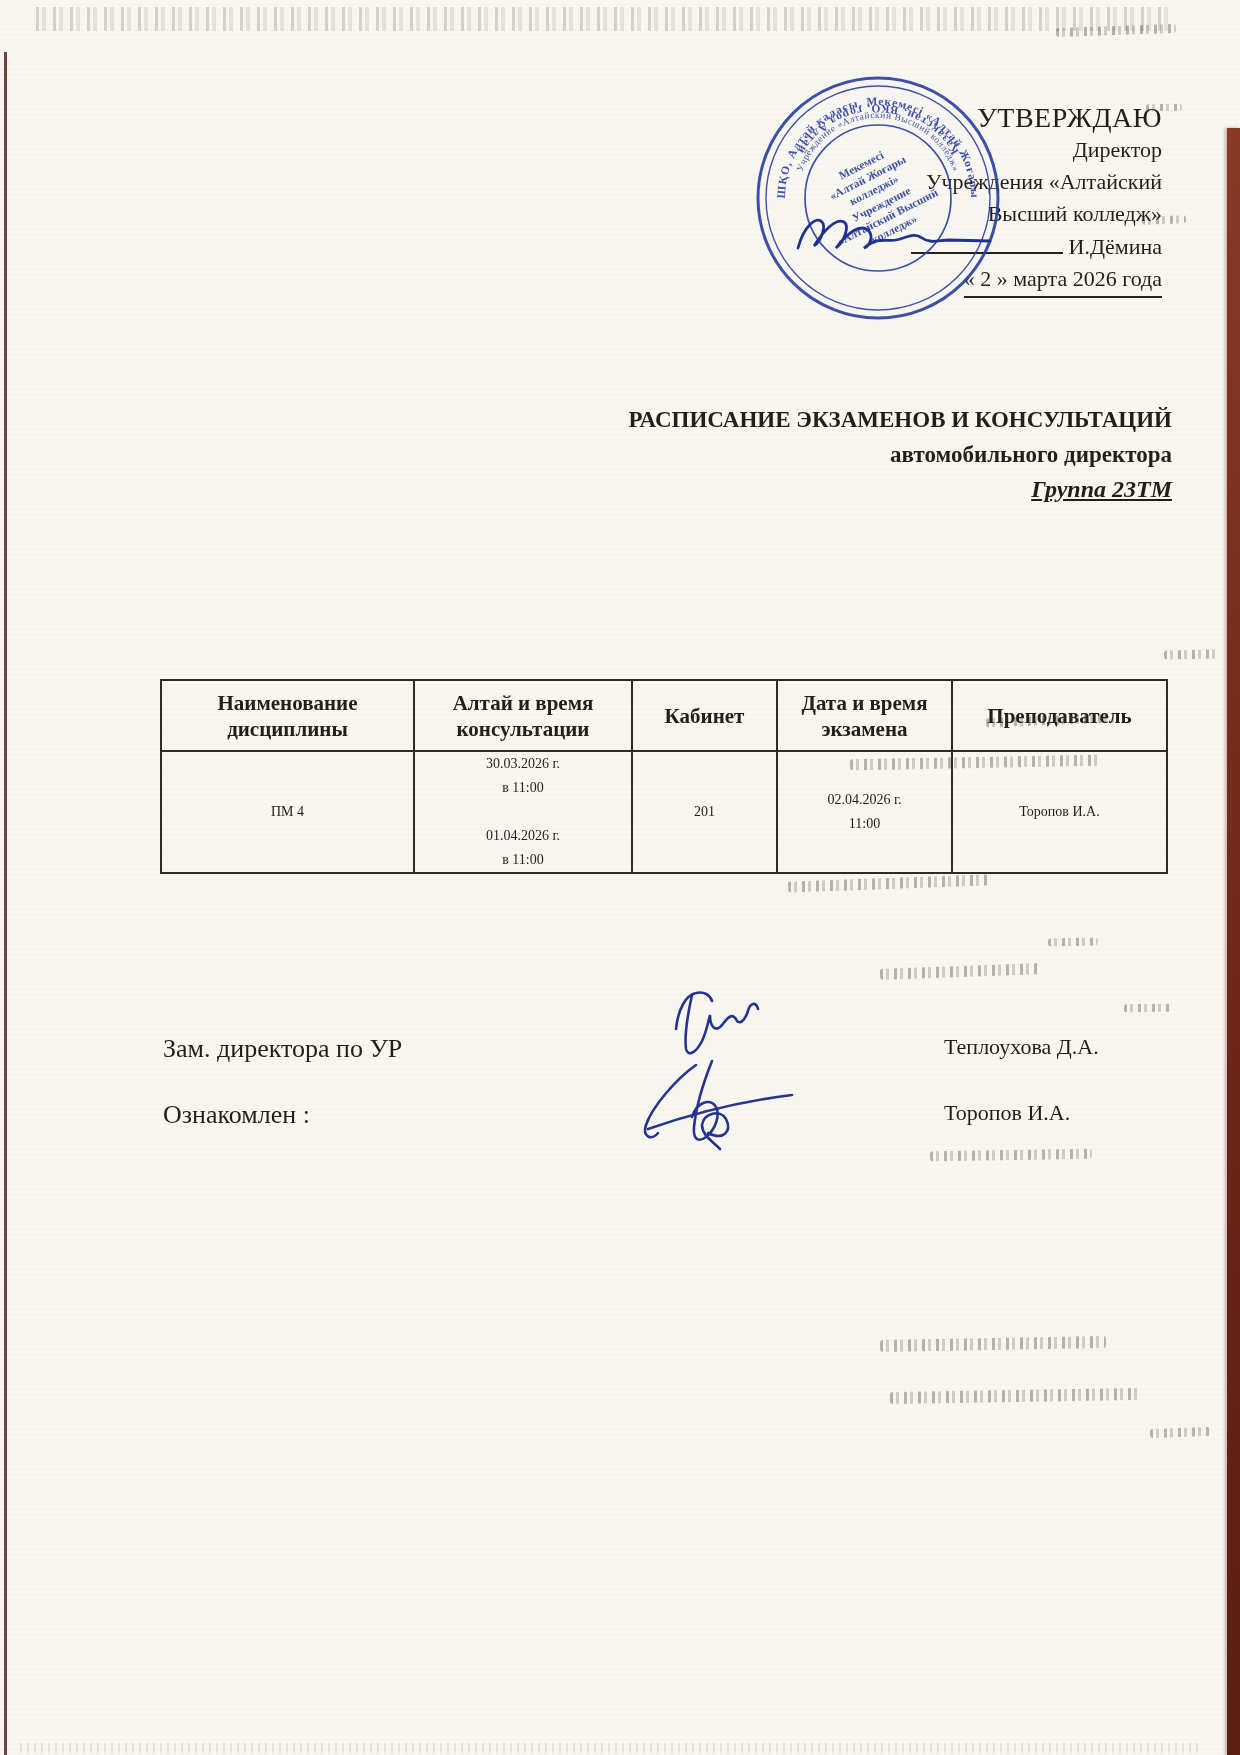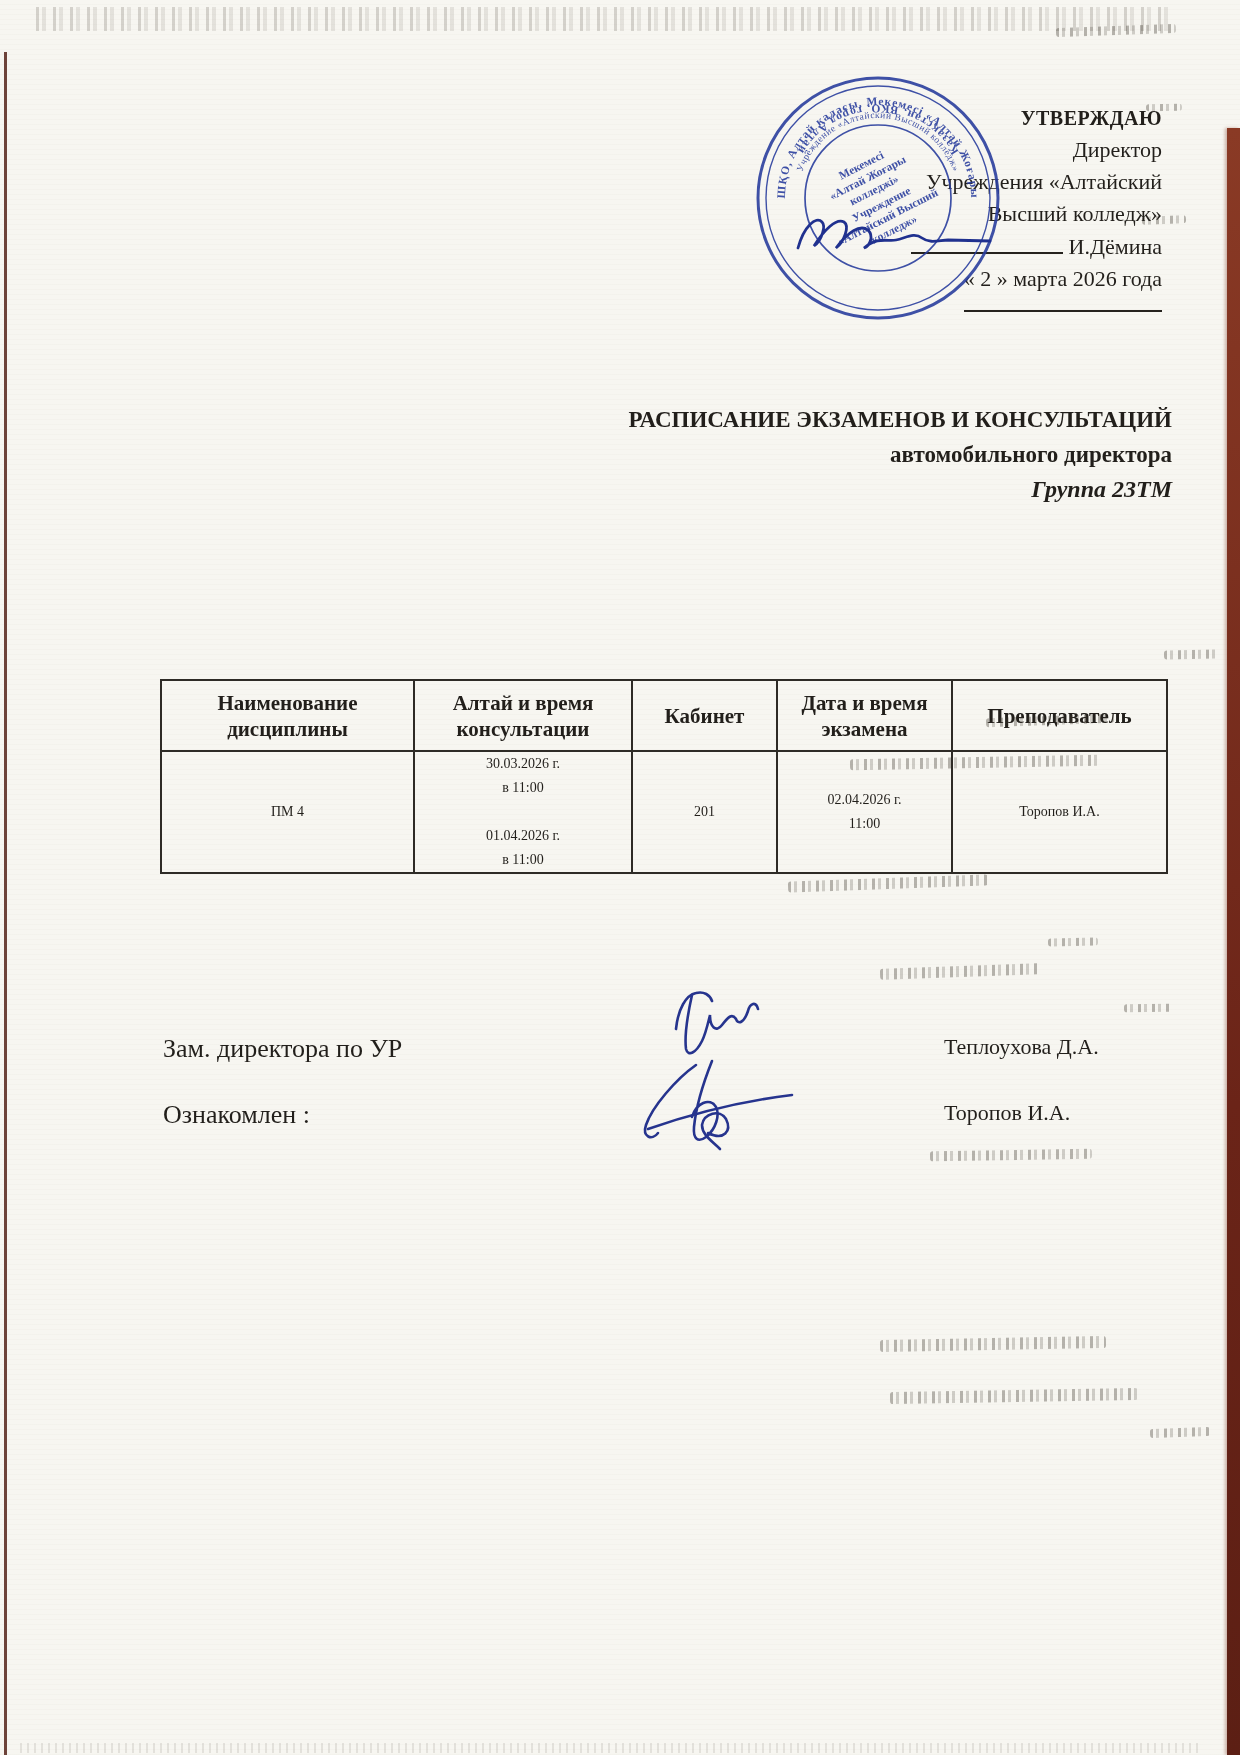--- a/index.html
+++ b/index.html
@@ -15,31 +15,31 @@
   .edge-right { position:absolute; right:0; top:128px; bottom:0; width:13px;
     background:linear-gradient(to bottom,#8a3a25,#6b2418 60%,#5c1f14); box-shadow:-2px 0 3px rgba(122,50,30,.35); }
   .noise-top { position:absolute; top:7px; left:36px; right:70px; height:24px; opacity:.55;
     background:repeating-linear-gradient(90deg, rgba(105,98,88,.45) 0 3px, transparent 3px 6px, rgba(105,98,88,.25) 6px 10px, transparent 10px 17px); }
   .noise-bottom { position:absolute; bottom:2px; left:20px; right:40px; height:10px; opacity:.28;
     background:repeating-linear-gradient(90deg, rgba(105,98,88,.5) 0 2px, transparent 2px 7px); }
   .scrib { position:absolute; opacity:.55; border-radius:3px;
     background:repeating-linear-gradient(90deg, rgba(62,56,46,.65) 0 3px, transparent 3px 6px, rgba(62,56,46,.4) 6px 9px, transparent 9px 14px); }
   
   .approval { position:absolute; top:102px; right:78px; z-index:2; text-align:right; font-size:22px; line-height:32px; }
-  .approval .approve-word { font-weight:bold; font-size:20px; letter-spacing:.5px; }
+  .approval .approve-word { font-weight:normal; font-size:28px; letter-spacing:.5px; }
   .sig-underline { display:inline-block; width:152px; border-bottom:2px solid #25221d; height:22px; vertical-align:baseline; margin-right:6px; }
-  .date-underlined { display:inline-block; border-bottom:2px solid #25221d; padding-bottom:15px; }
+  .date-underlined { display:inline-block; border-bottom:2px solid #25221d; padding-bottom:1px; }
   
   .stamp { position:absolute; left:750px; top:70px; width:256px; height:256px; z-index:5; opacity:.9; }
   .stamp-signature { position:absolute; left:788px; top:196px; width:228px; height:72px; z-index:6; }
   
   .title-block { position:absolute; top:402px; left:68px; width:1104px; z-index:1;
     text-align:right; font-weight:bold; font-size:23px; line-height:35px; }
   .title-block .group-line { font-size:24px; font-style:italic; }
-  .title-block .group-line span { }
+  .title-block .group-line span { text-decoration:underline; }
   .title-block .year-line { font-size:22px; }
   
   table.schedule { position:absolute; left:160px; top:679px; width:1006px; z-index:1;
     border-collapse:collapse; table-layout:fixed; }
   .schedule th, .schedule td { border:2px solid #2e2b26; text-align:center; vertical-align:middle; padding:0 4px; }
   .schedule th { font-weight:bold; font-size:21px; line-height:26px; height:69px; }
   .schedule td { font-size:14px; line-height:24px; height:120px; }
   .cl { height:24px; }
   
   .f-label { position:absolute; left:163px; font-size:26px; z-index:1; }

